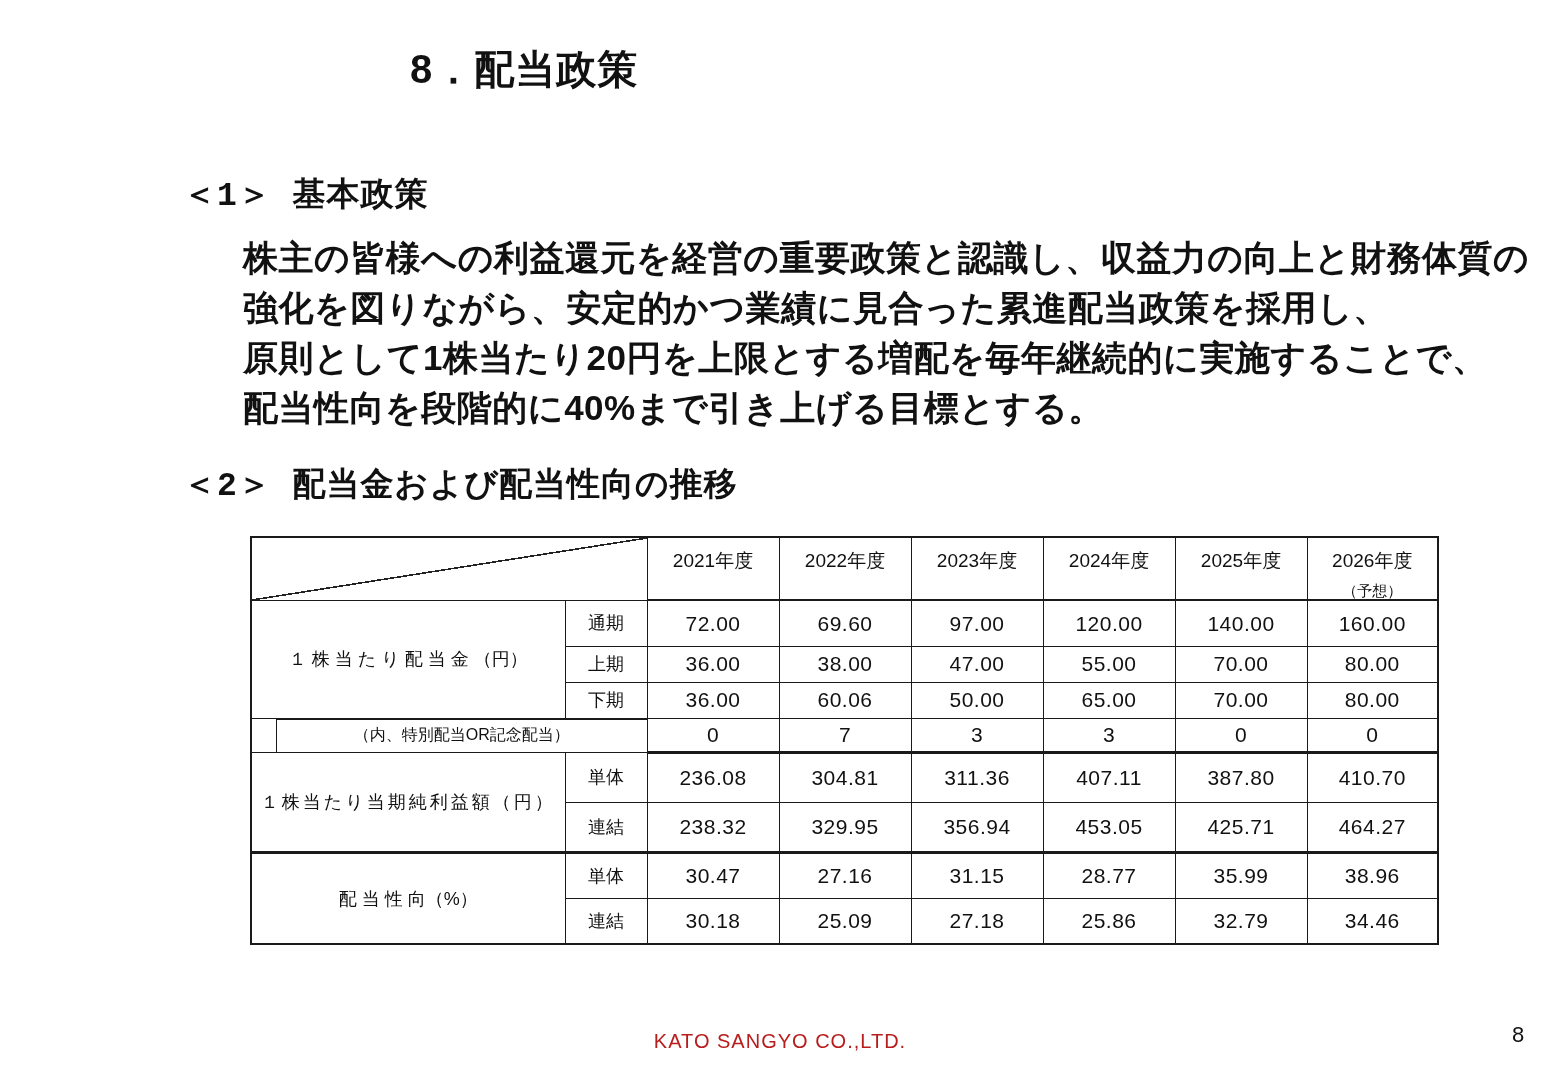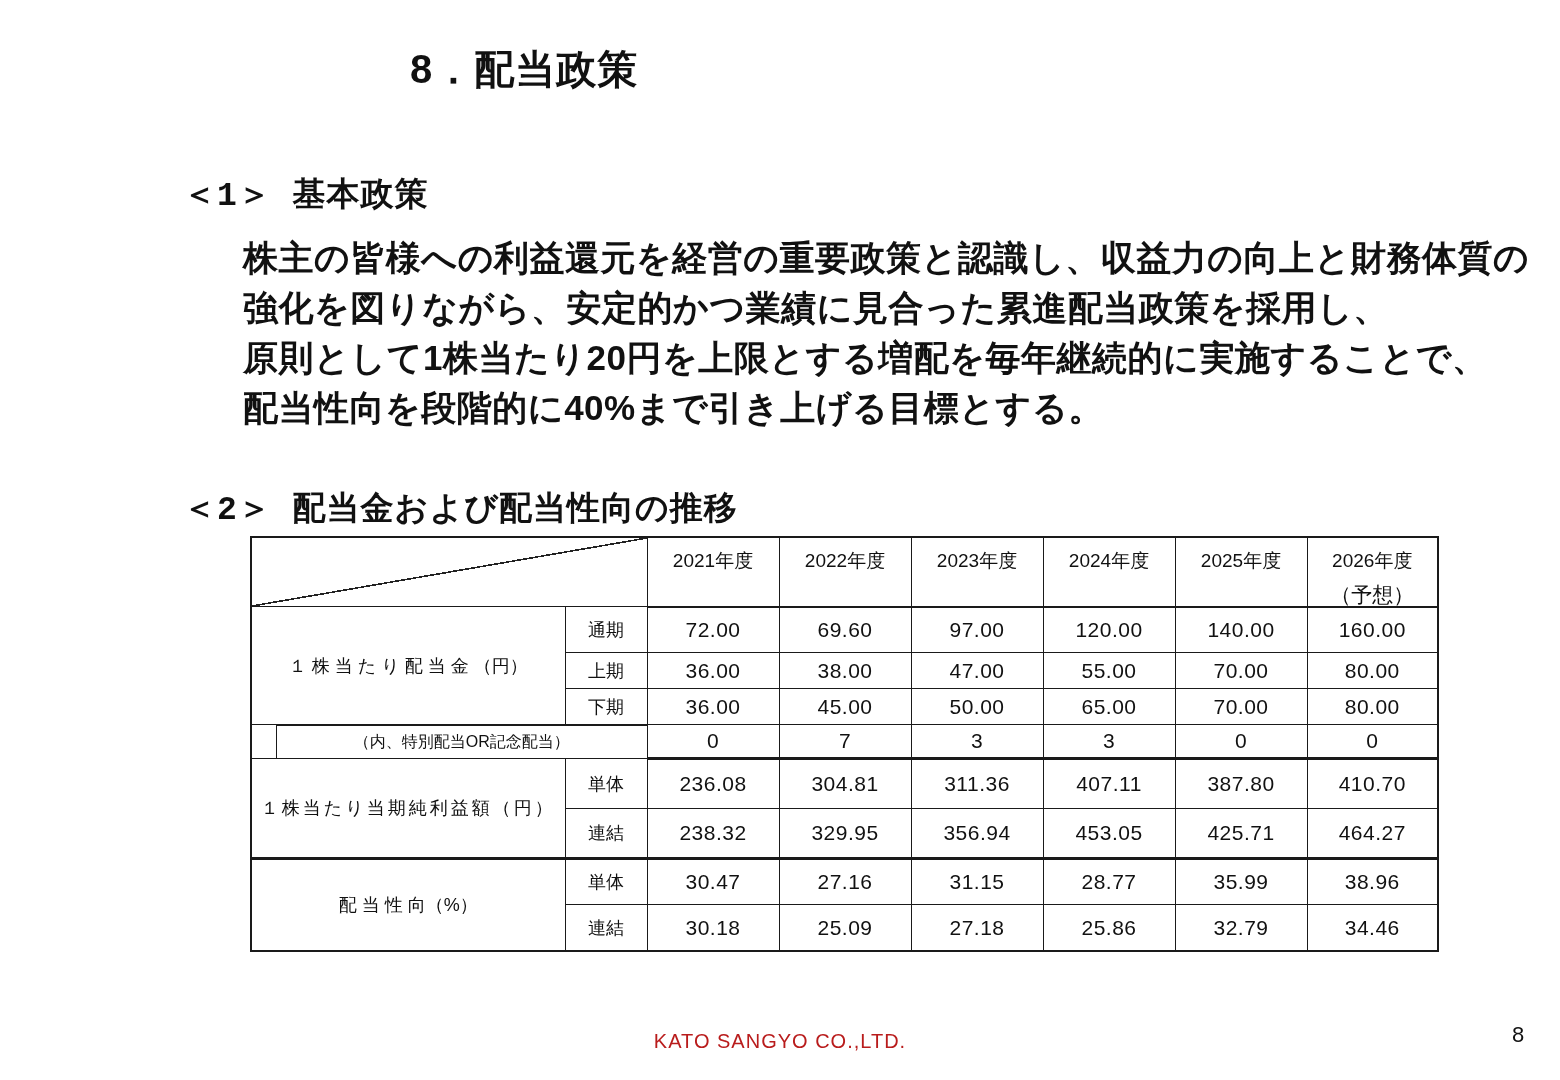--- a/index.html
+++ b/index.html
@@ -13,42 +13,42 @@
   }
   .title{
     position:absolute;left:410px;top:42px;margin:0;
     font-size:40px;font-weight:600;letter-spacing:1px;
   }
   .h-sec{
     position:absolute;left:183px;margin:0;
     font-size:33px;font-weight:600;letter-spacing:1px;font-family:Liberation Mono, monospace;
   }
   .h-sec.s1{top:172px;}
-  .h-sec.s2{top:486px;}
+  .h-sec.s2{top:462px;}
   .body-text{
     position:absolute;left:243px;top:233px;
     font-size:35px;font-weight:700;line-height:50px;letter-spacing:0.5px;
   }
   .table-wrap{position:absolute;left:250px;top:536px;}
   table.dividend{
     border-collapse:collapse;table-layout:fixed;
     width:1187px;
     border:2px solid #1a1a1a;
   }
   table.dividend td, table.dividend th{
     border:1px solid #1a1a1a;
     padding:0;vertical-align:middle;text-align:center;
     font-weight:400;overflow:hidden;
   }
   tr.head{height:58px;}
   tr.head .year{
     vertical-align:top;padding-top:13px;font-size:19px;font-weight:400;
     border-bottom:2px solid #1a1a1a;line-height:1.1;
   }
-  tr.head .forecast{font-size:21px;margin-top:11px;}
+  tr.head .forecast{font-size:15px;margin-top:11px;}
   td.diag{
     border-bottom:2px solid #1a1a1a;
     background-image:linear-gradient(to bottom right,
       transparent calc(50% - 0.8px), #222 calc(50% - 0.8px),
       #222 calc(50% + 0.8px), transparent calc(50% + 0.8px));
   }
   tr.r-zen{height:46px;} tr.r-jo{height:36px;} tr.r-ge{height:36px;}
   tr.r-uchi{height:34px;}
   tr.r-eps1{height:50px;} tr.r-eps2{height:50px;}
   tr.r-po1{height:46px;} tr.r-po2{height:46px;}
@@ -142,21 +142,21 @@
         <td class="num dotb">38.00</td>
         <td class="num dotb">47.00</td>
         <td class="num dotb">55.00</td>
         <td class="num dotb">70.00</td>
         <td class="num dotb">80.00</td>
       </tr>
 
       <tr class="r-ge">
         <td class="sub nob">下期</td>
         <td class="num">36.00</td>
-        <td class="num">45.00</td>
+        <td class="num">60.06</td>
         <td class="num">50.00</td>
         <td class="num">65.00</td>
         <td class="num">70.00</td>
         <td class="num">80.00</td>
       </tr>
 
       <tr class="r-uchi">
         <td class="inset" colspan="2">
           <div class="inset-box">（内、特別配当OR記念配当）</div>
         </td>

